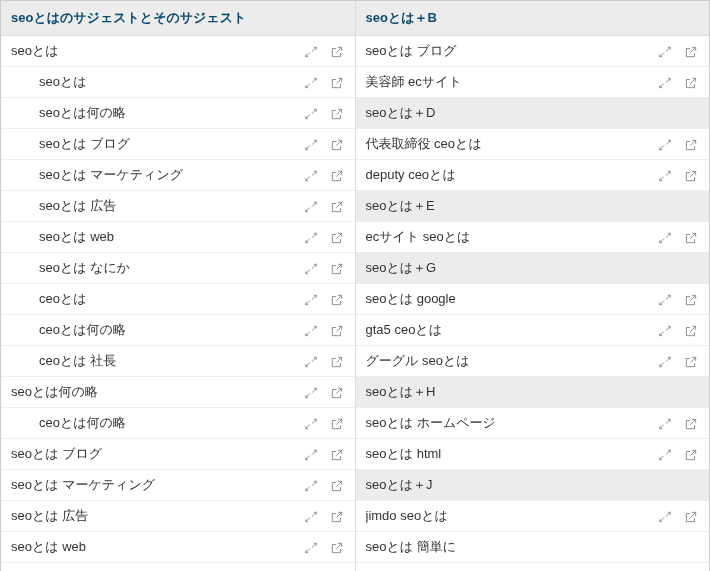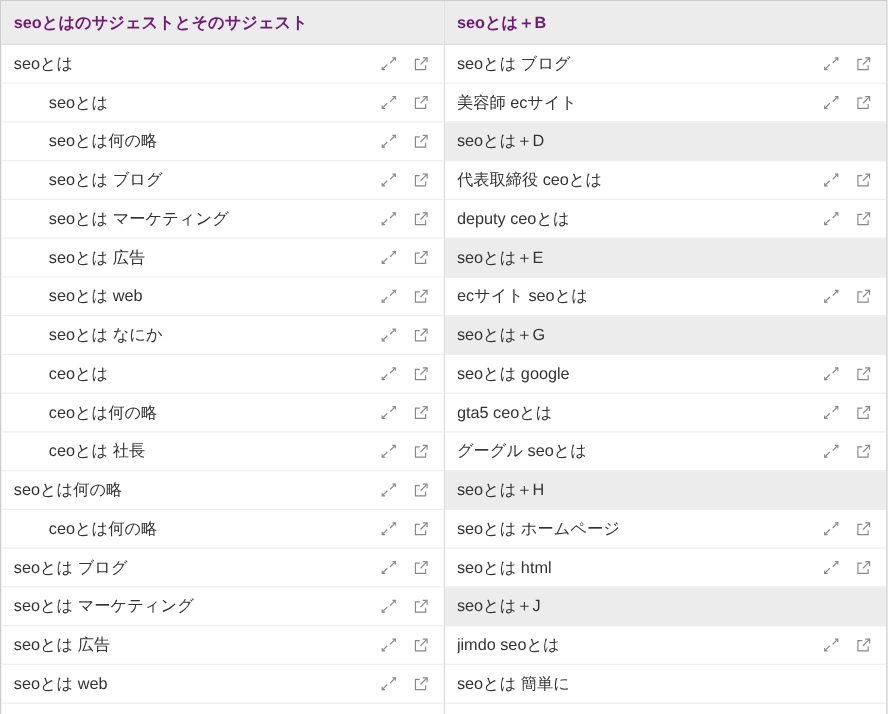--- a/index.html
+++ b/index.html
@@ -13,25 +13,25 @@
 }
 .wrapper { display: flex; height: 571px; }
 .col { flex: 1; overflow: hidden; }
 .col:first-child { border-right: 1px solid #ddd; }
 .header {
   background: #ececec;
   padding: 8px 10px;
   font-weight: bold;
   font-size: 13px;
   border-bottom: 1px solid #ddd;
-  color: #701a75;
+  color: #0c4a6e;
 }
 .item, .subheader {
   display: flex;
-  align-items: center;
+  align-items: flex-end;
   padding: 6px 10px 6px 10px;
   border-bottom: 1px solid #eee;
   min-height: 26px;
 }
 .subheader {
   background: #ececec;
   font-weight: normal;
 }
 .item .label, .subheader .label {
   flex: 1;

